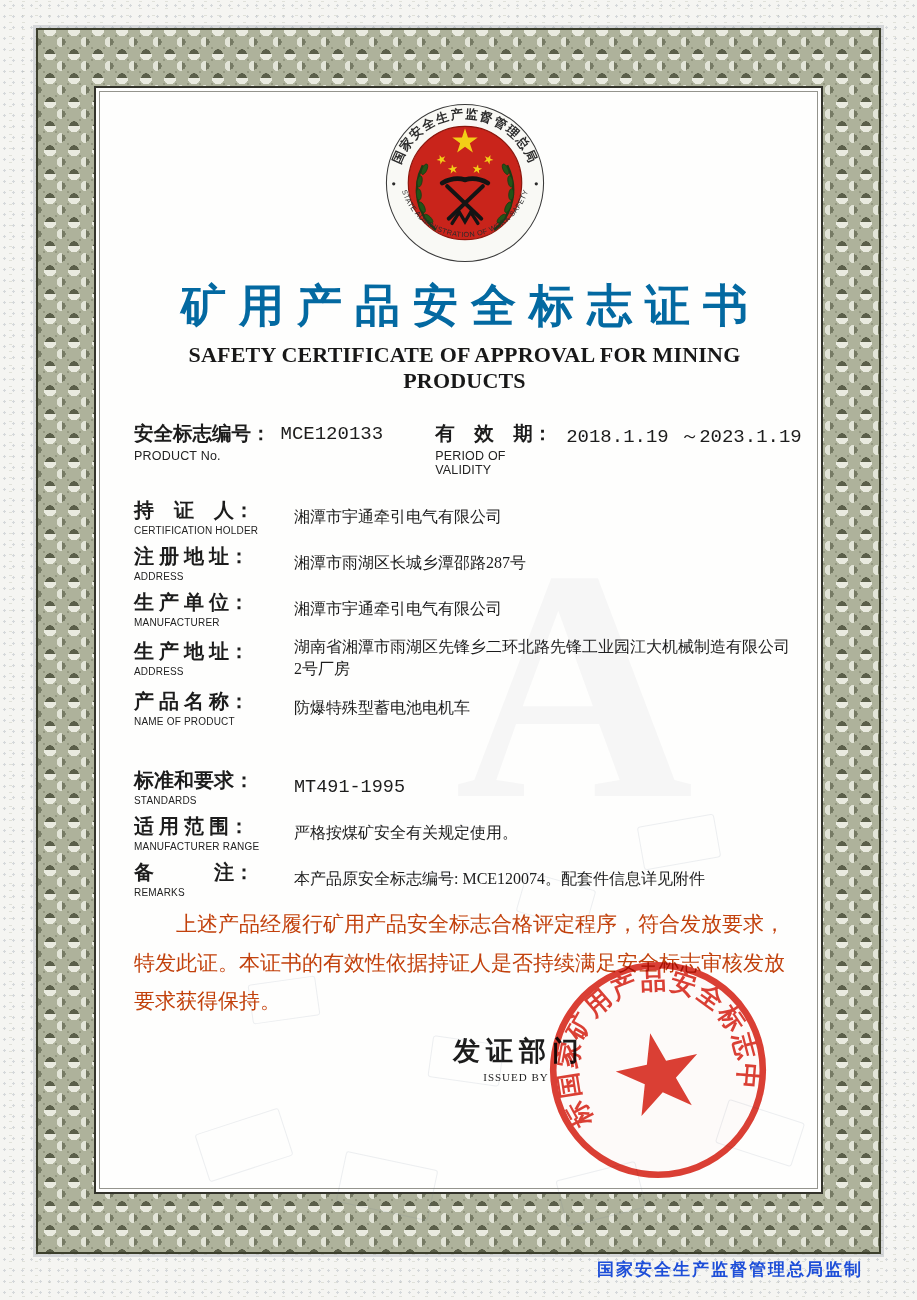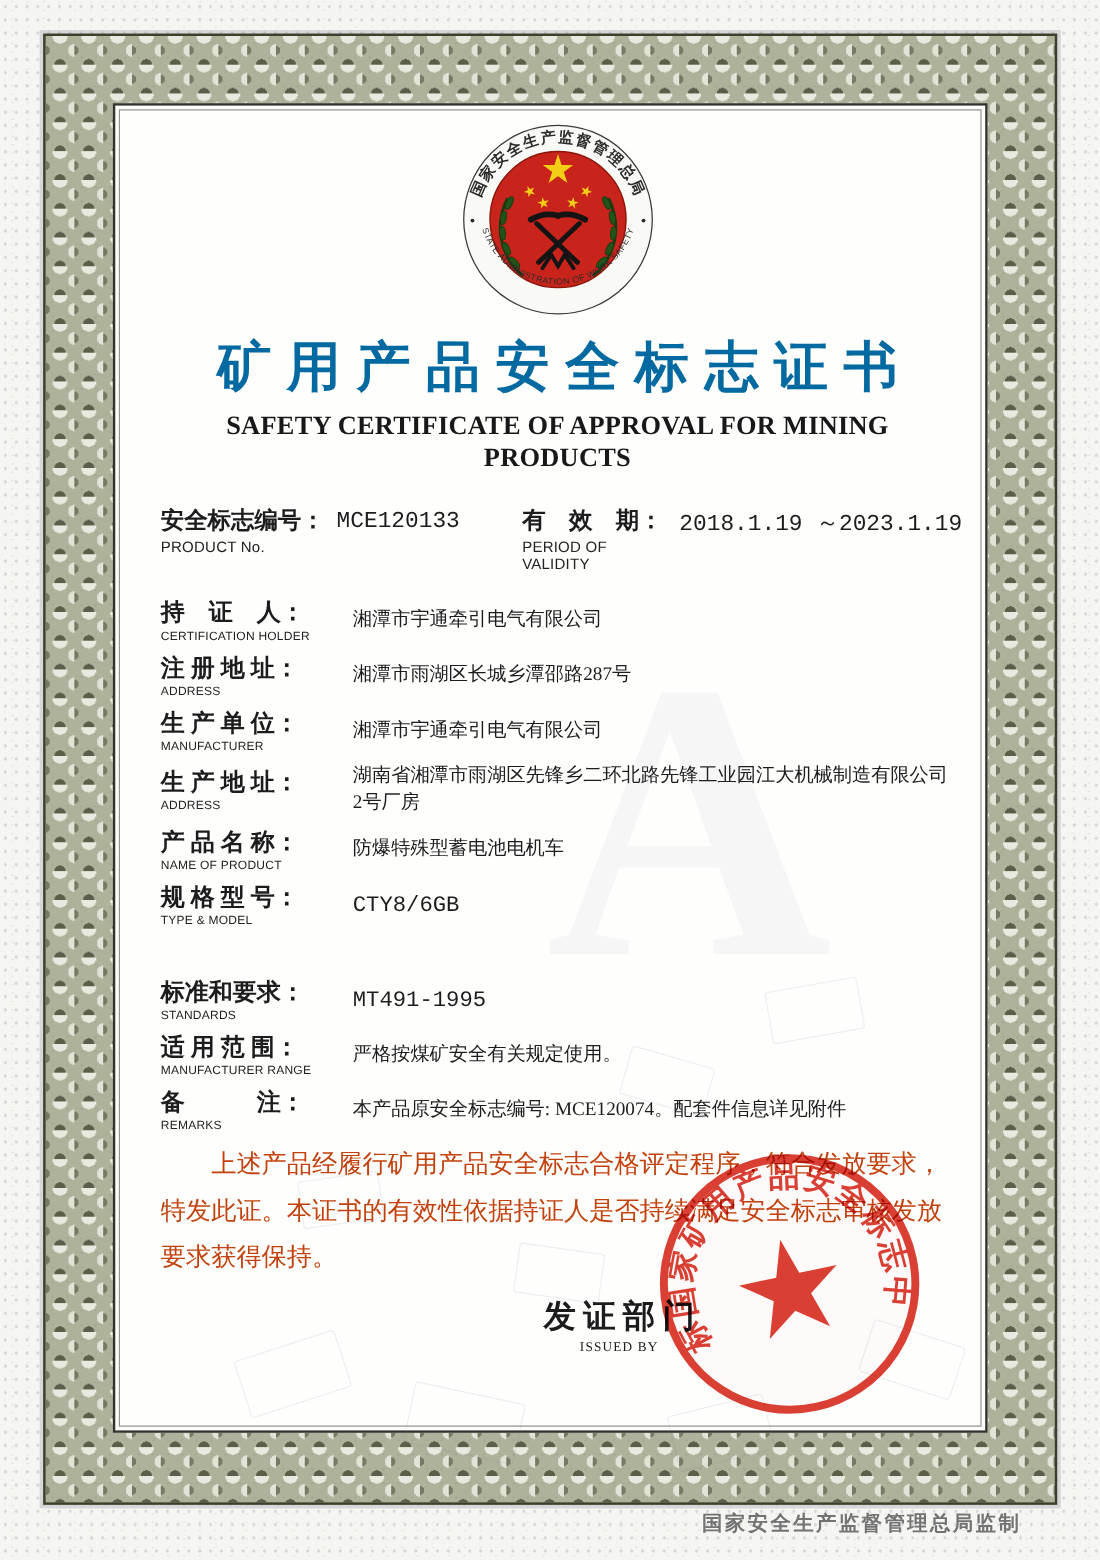--- a/index.html
+++ b/index.html
@@ -90,22 +90,22 @@
 
   .stamp{
     position:absolute;left:540px;top:952px;width:236px;height:236px;
     transform:rotate(-12deg);opacity:.93;mix-blend-mode:multiply;z-index:5;
   }
   .issue-date{
     position:absolute;left:572px;top:1130px;font-size:23px;font-weight:bold;
     color:#191919;z-index:6;letter-spacing:1px;
   }
   .footer-note{
-    position:absolute;right:66px;top:1258px;font-size:17px;font-weight:bold;
-    letter-spacing:2px;color:#737373;text-align:center;
+    position:absolute;right:54px;top:1258px;font-size:17px;font-weight:bold;
+    letter-spacing:2px;color:#1d4ed8;text-align:center;
   }
 </style>
 </head>
 <body>
 
 <div class="page">
 
   <div class="band"></div>
   <div class="inner">
 
@@ -214,27 +214,20 @@
       </div>
 
       <div class="frow">
         <div class="flabel">
             <div class="cn">产 品 名 称：</div>
         <div class="en">NAME OF PRODUCT</div>
           </div>
         <div class="fvalue">防爆特殊型蓄电池电机车</div>
       </div>
 
-      <div class="frow">
-        <div class="flabel">
-            <div class="cn">规 格 型 号：</div>
-        <div class="en">TYPE &amp; MODEL</div>
-          </div>
-        <div class="fvalue mono">CTY8/6GB</div>
-      </div>
 
       <div class="frow gap-top">
         <div class="flabel">
             <div class="cn">标准和要求：</div>
         <div class="en">STANDARDS</div>
           </div>
         <div class="fvalue mono">MT491-1995</div>
       </div>
 
       <div class="frow">

